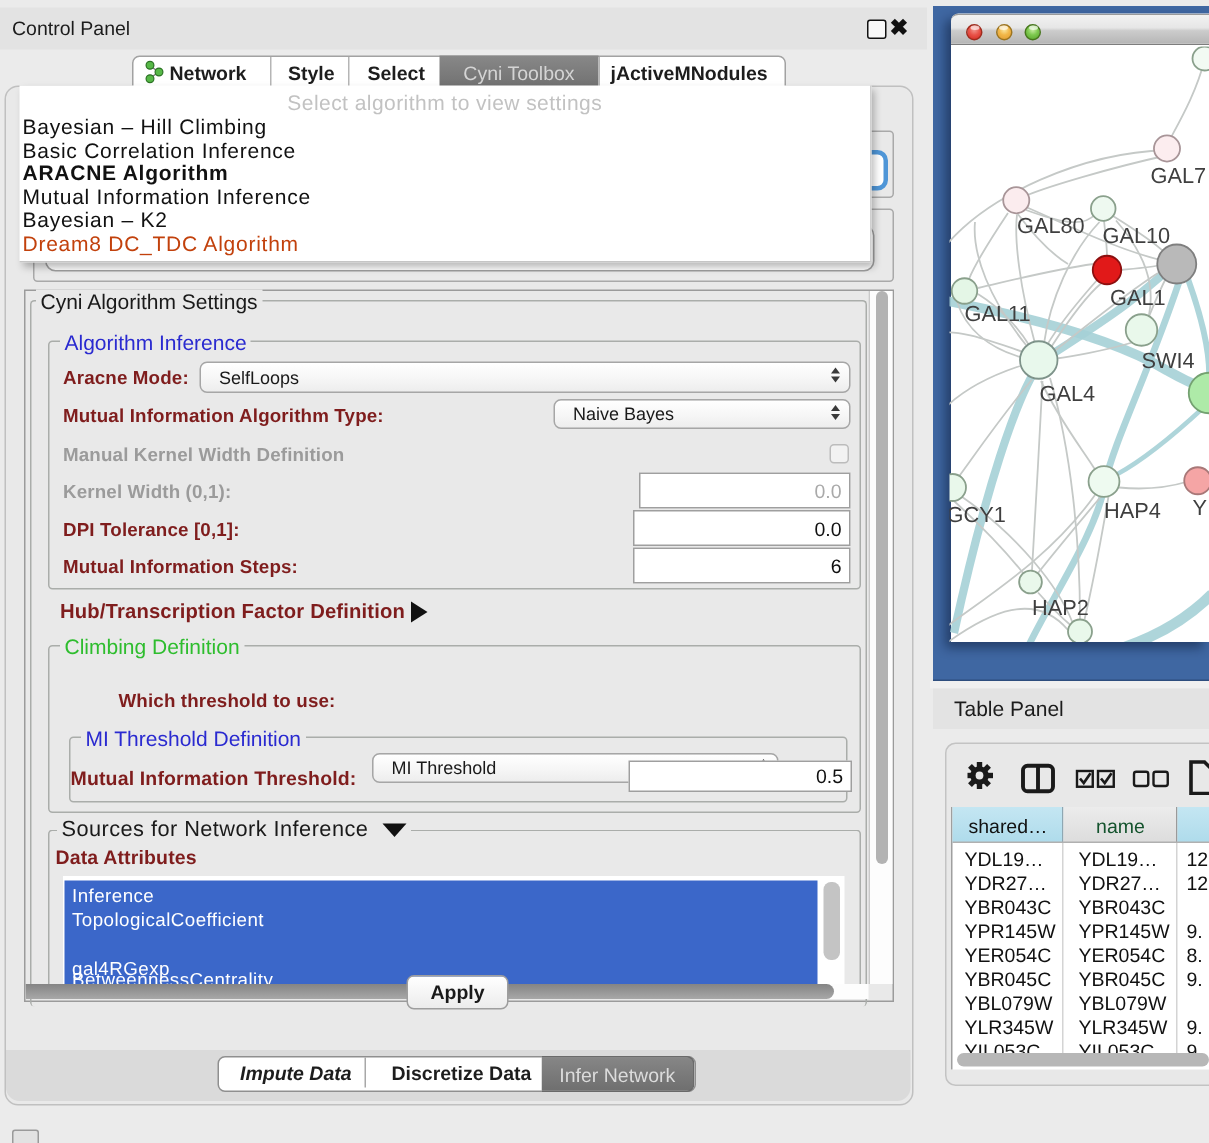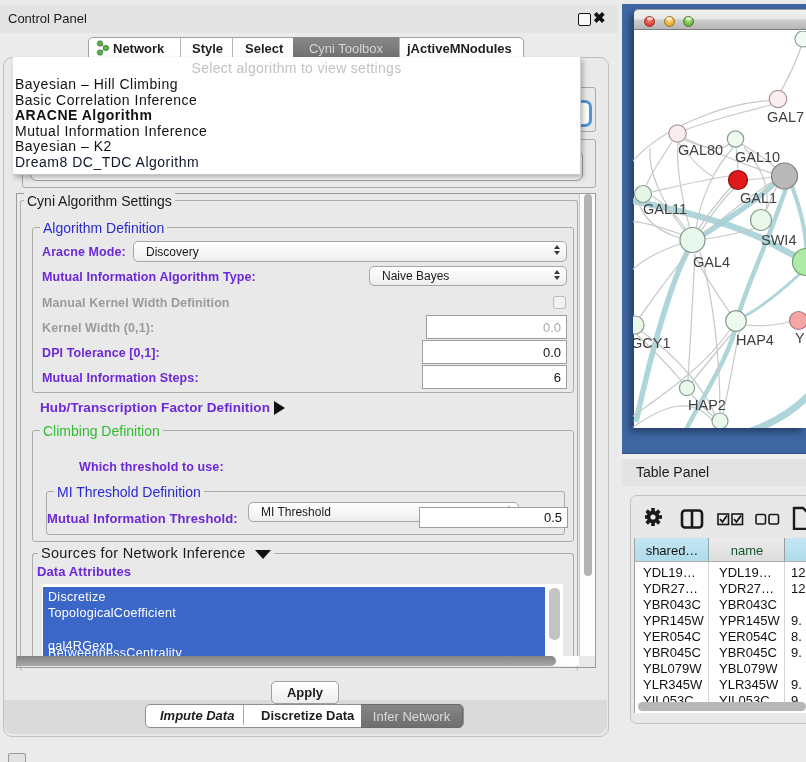--- a/index.html
+++ b/index.html
@@ -1,19 +1,19 @@
 <!DOCTYPE html>
 <html><head>
 <meta charset="utf-8">
 <style>
   html,body{margin:0;padding:0;}
   body{width:806px;height:762px;position:relative;overflow:hidden;
        background:#ebebeb;font-family:"Liberation Sans",sans-serif;}
   .abs{position:absolute;}
-  .lbl{position:absolute;font-size:12.5px;font-weight:bold;color:#6d28d9;white-space:nowrap;letter-spacing:0.1px;}
+  .lbl{position:absolute;font-size:12.5px;font-weight:bold;color:#7f1d1d;white-space:nowrap;letter-spacing:0.1px;}
   .glbl{position:absolute;font-size:12.5px;font-weight:bold;color:#9b9b9b;white-space:nowrap;letter-spacing:0.1px;}
   .group{position:absolute;border:1px solid #aaadaa;border-radius:3px;}
   .gtitle{position:absolute;background:#e9e9e9;padding:0 3px;font-size:14px;white-space:nowrap;}
   .combo{position:absolute;background:linear-gradient(180deg,#ffffff 0%,#f6f6f6 55%,#ededed 100%);
          border:1px solid #a6a6a6;border-radius:5px;}
   .combo .ctext{position:absolute;left:12px;top:0;bottom:0;display:flex;align-items:center;
          font-size:12px;color:#1a1a1a;}
   .tfield{position:absolute;background:#fff;border:1px solid #9f9f9f;font-size:13px;
           display:flex;align-items:center;justify-content:flex-end;padding-right:5px;color:#111;}
   .arrows{position:absolute;width:8px;}
@@ -62,25 +62,25 @@
 
 <div class="abs" style="left:16px;top:193px;width:578px;height:473px;border:1px solid #9b9b9b;background:#e9e9e9;"></div>
 
 <div class="abs" style="left:579px;top:194px;width:15px;height:462px;background:#fdfdfd;border-left:1px solid #c9c9c9;"></div>
 <div class="abs" style="left:584px;top:194px;width:8px;height:382px;background:#b3b3b3;border-radius:5px;"></div>
 
 <div class="group" style="left:20px;top:200px;width:556px;height:470px;border-bottom:none;"></div>
 <div class="gtitle" style="left:24px;top:193px;color:#1a1a1a;">Cyni Algorithm Settings</div>
 
 <div class="group" style="left:32px;top:227px;width:540px;height:164px;"></div>
-<div class="gtitle" style="left:40px;top:220px;color:#2a2ad0;">Algorithm Definition</div>
+<div class="gtitle" style="left:40px;top:220px;color:#2a2ad0;">Algorithm Inference</div>
 
 <div class="lbl" style="left:42px;top:245px;">Aracne Mode:</div>
 <div class="combo" style="left:133px;top:241px;width:432px;height:19px;">
-  <div class="ctext">Discovery</div>
+  <div class="ctext">SelfLoops</div>
   <div class="arrows" style="left:420px;top:3px;">
       <div class="up"></div>
       <div class="dn"></div>
     </div>
 </div>
 
 <div class="lbl" style="left:42px;top:270px;">Mutual Information Algorithm Type:</div>
 <div class="combo" style="left:369px;top:266px;width:196px;height:18px;">
   <div class="ctext">Naive Bayes</div>
   <div class="arrows" style="left:184px;top:3px;">
@@ -119,48 +119,48 @@
 <div class="group" style="left:46px;top:491px;width:517px;height:42px;"></div>
 <div class="gtitle" style="left:54px;top:484px;color:#2a2ad0;">MI Threshold Definition</div>
 <div class="lbl" style="left:47px;top:511px;font-size:13px;">Mutual Information Threshold:</div>
 <div class="tfield" style="left:419px;top:507px;width:142px;height:19px;">0.5</div>
 
 <div class="group" style="left:32px;top:553px;width:540px;height:105px;border-bottom:none;"></div>
 <div class="gtitle" style="left:38px;top:545px;color:#1a1a1a;font-size:14.5px;letter-spacing:0.3px;">Sources for Network Inference<span style="display:inline-block;width:0;height:0;border-left:8px solid transparent;border-right:8px solid transparent;border-top:9px solid #111;margin-left:9px;vertical-align:-1px;"></span></div>
 <div class="lbl" style="left:37px;top:564px;font-size:13px;">Data Attributes</div>
 <div class="abs" style="left:42px;top:584px;width:521px;height:72px;background:#ffffff;"></div>
 <div class="abs" style="left:43px;top:587px;width:502px;height:69px;background:#3b67c9;"></div>
-<div class="abs" style="left:48px;top:590px;font-size:12.5px;letter-spacing:0.3px;color:#fff;">Discretize</div>
+<div class="abs" style="left:48px;top:590px;font-size:12.5px;letter-spacing:0.3px;color:#fff;">Inference</div>
 <div class="abs" style="left:48px;top:606px;font-size:12.5px;letter-spacing:0.3px;color:#fff;">TopologicalCoefficient</div>
 <div class="abs" style="left:48px;top:622px;font-size:12.5px;letter-spacing:0.3px;color:#fff;margin-top:24px;">BetweennessCentrality</div>
 <div class="abs" style="left:48px;top:639px;font-size:12.5px;letter-spacing:0.3px;color:#fff;">gal4RGexp</div>
 <div class="abs" style="left:549px;top:588px;width:11px;height:52px;background:#c4c4c4;border-radius:5px;"></div>
 
 <div class="abs" style="left:17px;top:656px;width:562px;height:10px;background:#fdfdfd;"></div>
 <div class="abs" style="left:17px;top:656px;width:539px;height:10px;background:linear-gradient(180deg,#848484,#a8a8a8);border-radius:0 5px 5px 0;"></div>
 
-<div class="abs" style="left:271px;top:681px;width:66px;height:21px;background:linear-gradient(180deg,#ffffff,#ececec);border:1px solid #9e9e9e;border-radius:5px;
+<div class="abs" style="left:271px;top:650px;width:66px;height:21px;background:linear-gradient(180deg,#ffffff,#ececec);border:1px solid #9e9e9e;border-radius:5px;
      display:flex;align-items:center;justify-content:center;font-size:13px;font-weight:bold;color:#1a1a1a;">Apply</div>
 
 <div class="abs" style="left:145px;top:704px;width:317px;height:22px;background:#ffffff;border:1px solid #8f8f8f;border-radius:5px;"></div>
 <div class="abs" style="left:243px;top:705px;width:1px;height:20px;background:#a8a8a8;"></div>
 <div class="abs" style="left:361px;top:704px;width:101px;height:22px;background:linear-gradient(180deg,#868686,#6f6f6f);border-radius:0 5px 5px 0;border:1px solid #6a6a6a;border-left:none;display:flex;align-items:center;justify-content:center;font-size:13px;color:#dcdcdc;">Infer Network</div>
 <div class="abs" style="left:160px;top:708px;font-size:13px;font-weight:bold;color:#1d1d1d;font-style:italic;">Impute Data</div>
 <div class="abs" style="left:261px;top:708px;font-size:13px;font-weight:bold;color:#1d1d1d;">Discretize Data</div>
 
 <div class="abs" style="left:8px;top:753px;width:16px;height:14px;background:#e2e2e2;border:1px solid #9a9a9a;border-radius:2px;"></div>
 
 <div class="abs" style="left:13px;top:57px;width:567px;height:117px;background:#ffffff;border-right:1px solid #cfcfcf;border-bottom:1px solid #c5c5c5;box-shadow:2px 3px 5px rgba(0,0,0,0.28);"></div>
 <div class="abs" style="left:13px;top:60px;width:567px;text-align:center;font-size:14px;letter-spacing:0.3px;color:#c2c2c2;">Select algorithm to view settings</div>
 <div class="abs" style="left:15px;top:76px;font-size:14px;letter-spacing:0.5px;color:#111;">Bayesian – Hill Climbing</div>
 <div class="abs" style="left:15px;top:91.5px;font-size:14px;letter-spacing:0.5px;color:#111;">Basic Correlation Inference</div>
 <div class="abs" style="left:15px;top:107px;font-size:14px;letter-spacing:0.5px;color:#111;font-weight:bold;">ARACNE Algorithm</div>
 <div class="abs" style="left:15px;top:122.5px;font-size:14px;letter-spacing:0.5px;color:#111;">Mutual Information Inference</div>
 <div class="abs" style="left:15px;top:138px;font-size:14px;letter-spacing:0.5px;color:#111;">Bayesian – K2</div>
-<div class="abs" style="left:15px;top:153.5px;font-size:14px;letter-spacing:0.5px;color:#0f172a;">Dream8 DC_TDC Algorithm</div>
+<div class="abs" style="left:15px;top:153.5px;font-size:14px;letter-spacing:0.5px;color:#c2410c;">Dream8 DC_TDC Algorithm</div>
 
 <div class="abs" style="left:620px;top:0;width:186px;height:762px;background:#ebebeb;"></div>
 <div class="abs" style="left:622px;top:4px;width:184px;height:450px;background:#3f67a2;border-bottom:1px solid #2e4e7e;box-sizing:border-box;"></div>
 <div class="abs" style="left:620px;top:454px;width:186px;height:5px;background:#f0f0f0;"></div>
 
 <div class="abs" style="left:634px;top:9px;width:172px;height:419px;background:#ffffff;border-radius:5px 0 0 0;box-shadow:-4px 4px 7px rgba(5,15,40,0.45);"></div>
 <div class="abs" style="left:634px;top:9px;width:172px;height:21px;background:linear-gradient(180deg,#f2f2f2 0%,#e6e6e6 45%,#cccccc 55%,#b6b6b6 100%);border-top:1px solid #9a9a9a;border-bottom:1px solid #7d7d7d;border-radius:5px 0 0 0;box-sizing:border-box;"></div>
 <div class="abs" style="left:644px;top:16px;width:11px;height:11px;border-radius:50%;background:radial-gradient(circle at 50% 32%,#f2968d 0%,#e9544a 45%,#d4271e 100%);border:1px solid #9e2c1e;box-sizing:border-box;"></div>
 <div class="abs" style="left:663.5px;top:16px;width:11px;height:11px;border-radius:50%;background:radial-gradient(circle at 50% 32%,#fbe7a0 0%,#f2b748 45%,#e09a2f 100%);border:1px solid #9c741f;box-sizing:border-box;"></div>
 <div class="abs" style="left:683px;top:16px;width:11px;height:11px;border-radius:50%;background:radial-gradient(circle at 50% 32%,#c8eda4 0%,#7ec94f 45%,#55a42a 100%);border:1px solid #47761d;box-sizing:border-box;"></div>

